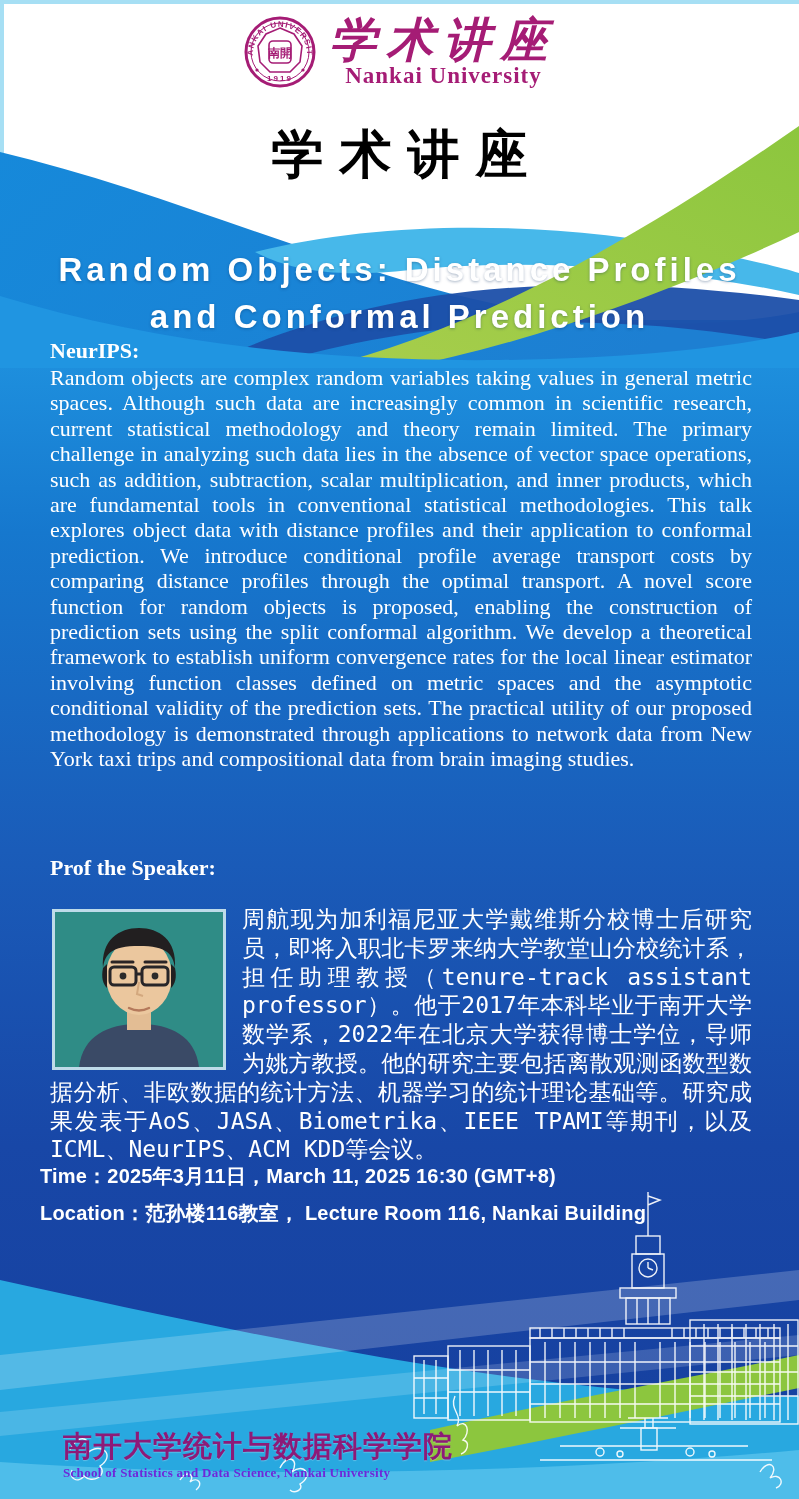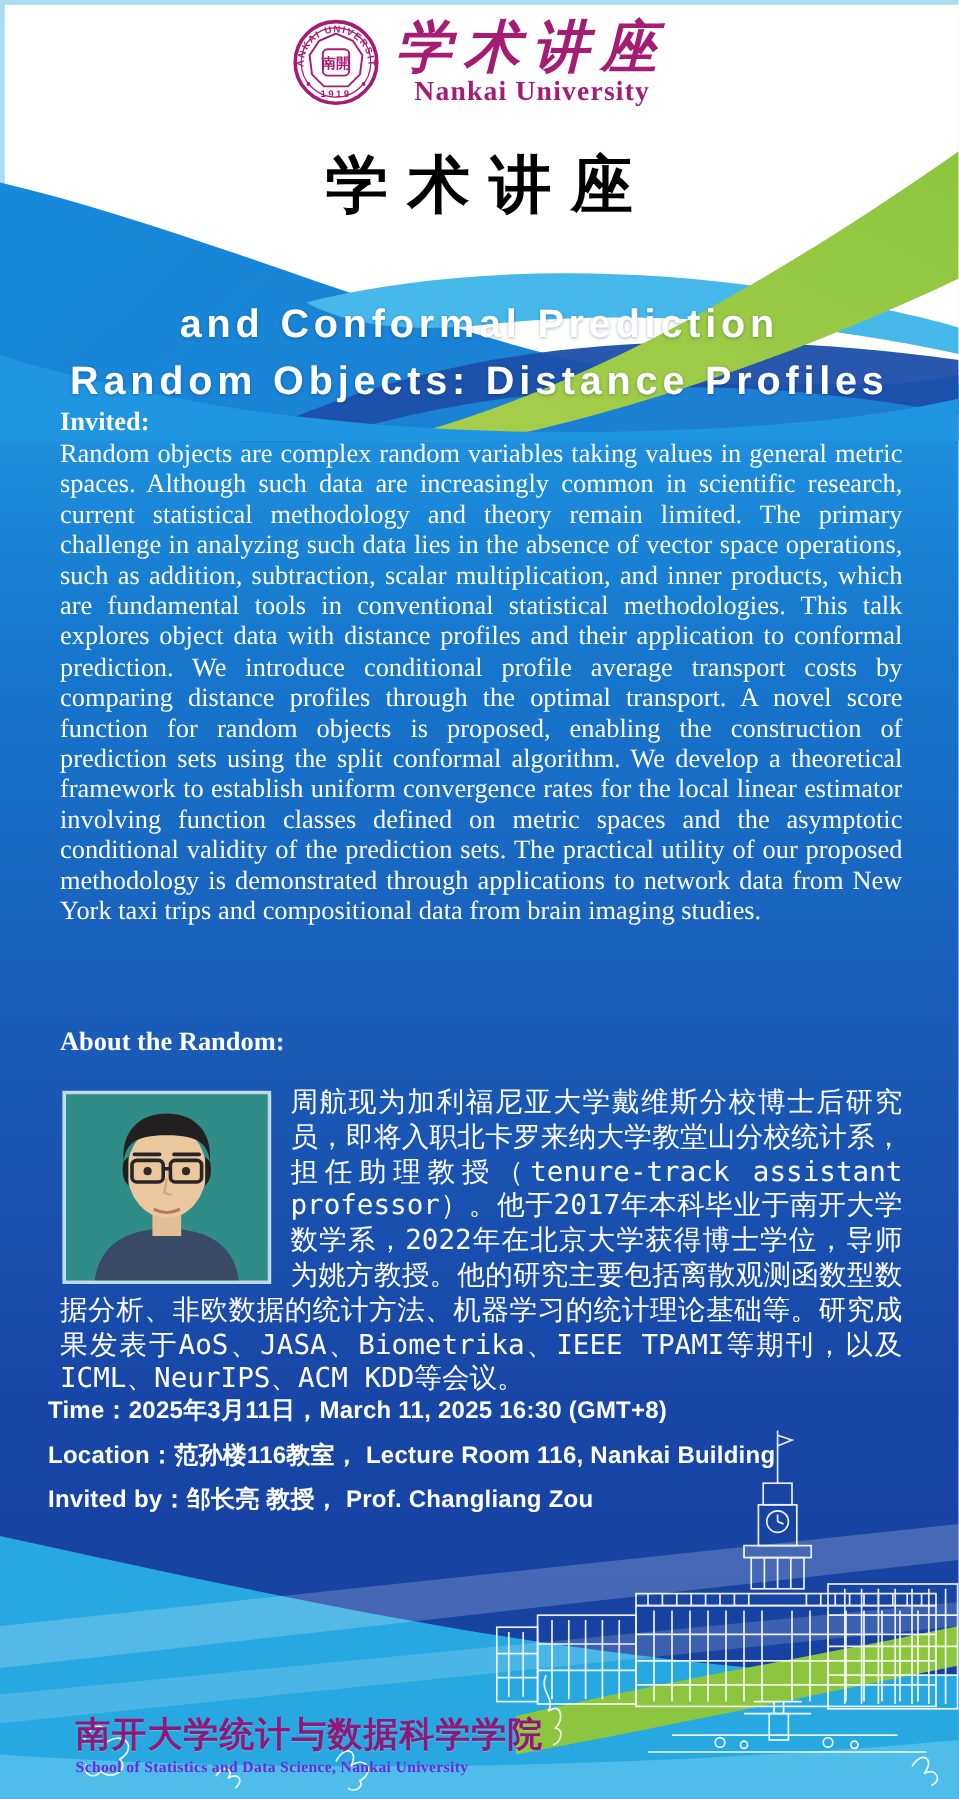--- a/index.html
+++ b/index.html
@@ -179,31 +179,31 @@
     </svg>
     <div class="logo-text">
       <div class="calligraphy">学术讲座</div>
       <div class="uni-name">Nankai University</div>
     </div>
   </div>
 
   <div class="lecture-type">学术讲座</div>
 
   <div class="talk-title">
+    <div>Random Objects: Distance Profiles</div>
     <div>and Conformal Prediction</div>
-    <div>Random Objects: Distance Profiles</div>
   </div>
 
   <section class="abstract">
-    <h3>Invited:</h3>
+    <h3>NeurIPS:</h3>
     <p>Random objects are complex random variables taking values in general metric spaces. Although such data are increasingly common in scientific research, current statistical methodology and theory remain limited. The primary challenge in analyzing such data lies in the absence of vector space operations, such as addition, subtraction, scalar multiplication, and inner products, which are fundamental tools in conventional statistical methodologies. This talk explores object data with distance profiles and their application to conformal prediction. We introduce conditional profile average transport costs by comparing distance profiles through the optimal transport. A novel score function for random objects is proposed, enabling the construction of prediction sets using the split conformal algorithm. We develop a theoretical framework to establish uniform convergence rates for the local linear estimator involving function classes defined on metric spaces and the asymptotic conditional validity of the prediction sets. The practical utility of our proposed methodology is demonstrated through applications to network data from New York taxi trips and compositional data from brain imaging studies.</p>
   </section>
 
   <section class="speaker">
-    <h3>About the Random:</h3>
+    <h3>Prof the Speaker:</h3>
     <div class="bio-wrap">
       <div class="photo">
         <svg viewBox="0 0 168 155" width="168" height="155" aria-hidden="true">
           <rect width="168" height="155" fill="#2F8C86"></rect>
           <path d="M24,155 C28,124 52,112 84,112 C116,112 140,124 144,155 Z" fill="#3A4A66"></path>
           <rect x="72" y="92" width="24" height="26" fill="#E3BD94"></rect>
           <ellipse cx="84" cy="64" rx="33" ry="39" fill="#EBC79E"></ellipse>
           <path d="M48,56 C46,28 64,16 84,16 C104,16 122,28 120,56 C118,42 112,34 84,34 C56,34 50,42 48,56 Z" fill="#221F20"></path>
           <path d="M48,56 C46,66 48,72 52,76 L52,52 Z" fill="#221F20"></path>
           <path d="M120,56 C122,66 120,72 116,76 L116,52 Z" fill="#221F20"></path>
@@ -217,21 +217,20 @@
           <path d="M74,96 Q84,101 94,96" fill="none" stroke="#B4795B" stroke-width="2.4" stroke-linecap="round"></path>
         </svg>
       </div>
       <p class="bio">周航现为加利福尼亚大学戴维斯分校博士后研究员，即将入职北卡罗来纳大学教堂山分校统计系，担任助理教授（tenure-track assistant professor）。他于2017年本科毕业于南开大学数学系，2022年在北京大学获得博士学位，导师为姚方教授。他的研究主要包括离散观测函数型数据分析、非欧数据的统计方法、机器学习的统计理论基础等。研究成果发表于AoS、JASA、Biometrika、IEEE TPAMI等期刊，以及ICML、NeurIPS、ACM KDD等会议。</p>
     </div>
   </section>
 
   <section class="details">
     <p>Time：2025年3月11日，March 11, 2025 16:30 (GMT+8)</p>
     <p>Location：范孙楼116教室， Lecture Room 116, Nankai Building</p>
-    <p>Invited by：邹长亮 教授， Prof. Changliang Zou</p>
   </section>
 
   <footer class="footer">
     <div class="school-cn">南开大学统计与数据科学学院</div>
     <div class="school-en">School of Statistics and Data Science, Nankai University</div>
   </footer>
 
 </div>
 
 </body></html>

